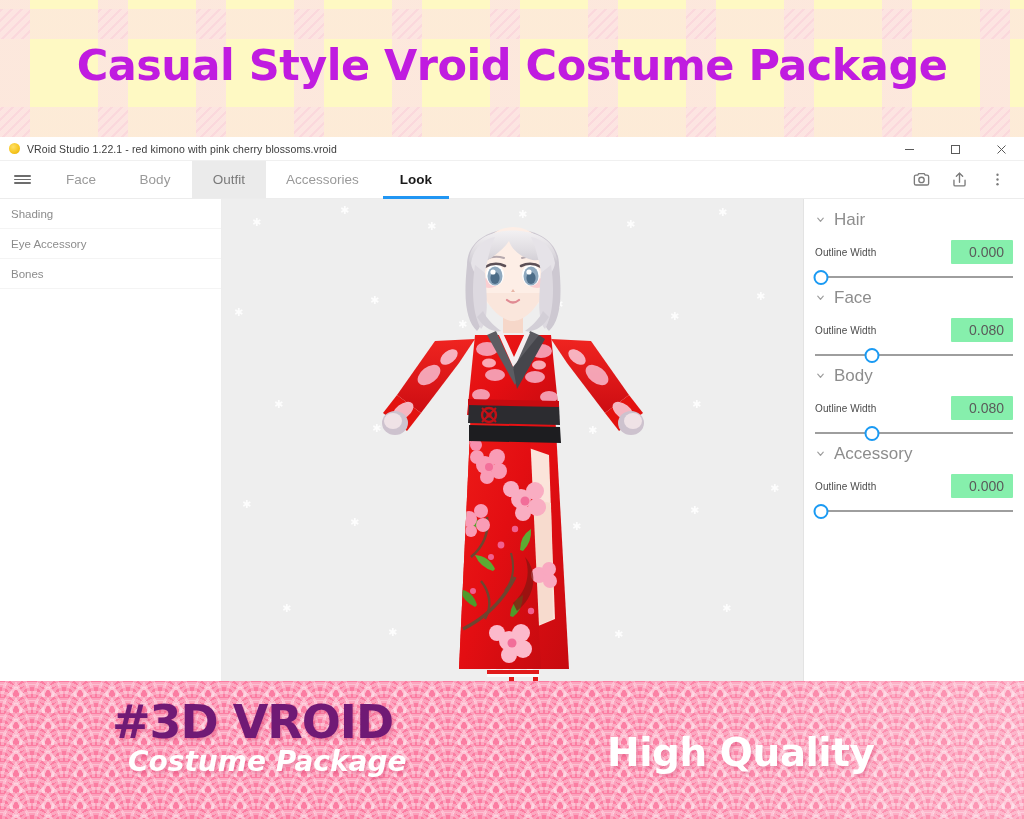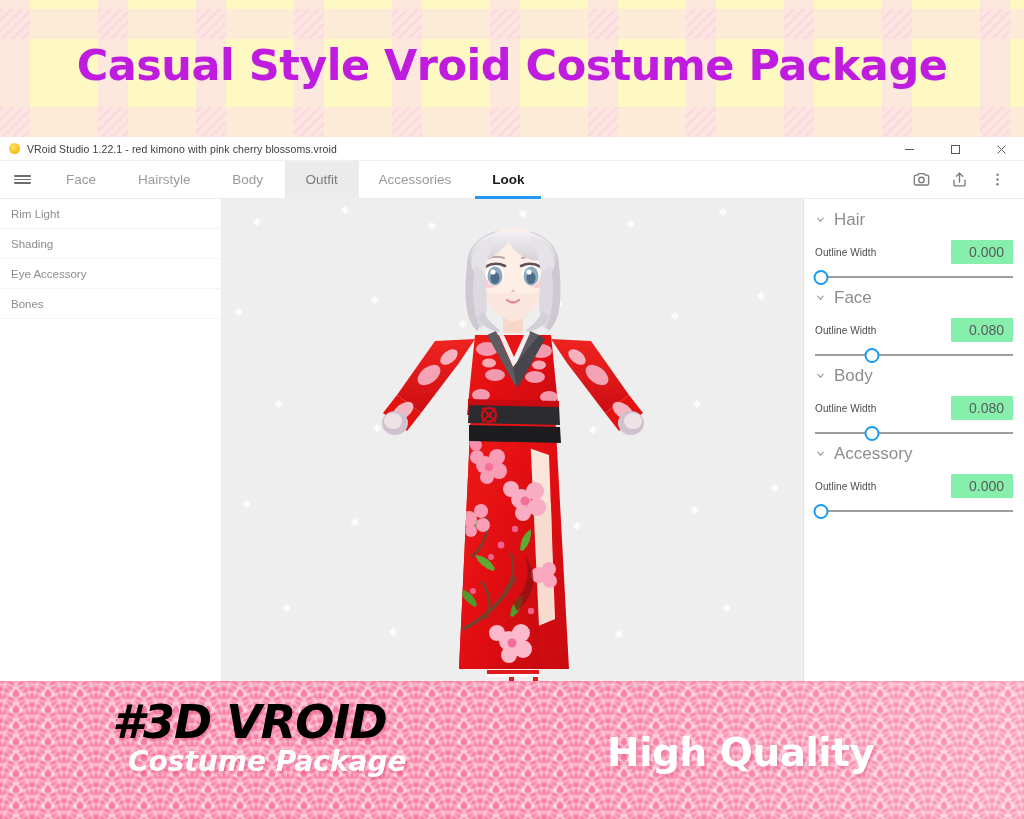--- a/index.html
+++ b/index.html
@@ -193,21 +193,21 @@
       radial-gradient(circle at 100% 100%, transparent 0 10px, rgba(255,255,255,0.28) 10px 13px, transparent 13px 19px, rgba(255,255,255,0.28) 19px 22px, transparent 22px 28px, rgba(255,255,255,0.28) 28px 31px, transparent 31px);
     background-size: 64px 32px;
     background-position: 32px 16px, 32px 16px, 32px 16px;
   }
   .banner-sheen {
     position:absolute; inset:0;
     background: linear-gradient(100deg, rgba(255,255,255,0) 55%, rgba(255,255,255,0.22) 100%);
   }
   .bb-left { position:absolute; left:112px; top:18px; }
   .bb-3d {
-    font-size:46px; font-weight:700; font-style:italic; color:#000000;
+    font-size:46px; font-weight:700; color:#701a75;
     letter-spacing:-1px; line-height:1;
     font-family:"DejaVu Sans", sans-serif;
     text-shadow: 2px 3px 2px rgba(214,60,110,0.35);
   }
   .bb-sub {
     font-size:28px; font-weight:700; font-style:italic; color:#ffffff;
     line-height:1; margin-top:3px; margin-left:16px;
     font-family:"DejaVu Sans", sans-serif;
     text-shadow: 2px 3px 2px rgba(214,60,110,0.32);
   }
@@ -261,23 +261,20 @@
         <div class="hb-lines">
           <span></span>
             <span></span>
             <span></span>
         </div>
       </div>
       <div class="tab">
         <span>Face</span>
       </div>
       <div class="tab">
-        <span>Hairstyle</span>
-      </div>
-      <div class="tab">
         <span>Body</span>
       </div>
       <div class="tab hovered">
         <span>Outfit</span>
       </div>
       <div class="tab">
         <span>Accessories</span>
       </div>
       <div class="tab active">
         <span>Look</span>
@@ -303,23 +300,20 @@
               <circle cx="12" cy="12" r="1.5"></circle>
               <circle cx="12" cy="18" r="1.5"></circle>
           </svg>
         </div>
       </div>
     </div>
 
     <div class="app-body">
 
       <div class="left-panel">
-        <div class="side-item">
-          <span>Rim Light</span>
-        </div>
         <div class="side-item">
           <span>Shading</span>
         </div>
         <div class="side-item">
           <span>Eye Accessory</span>
         </div>
         <div class="side-item">
           <span>Bones</span>
         </div>
       </div>

